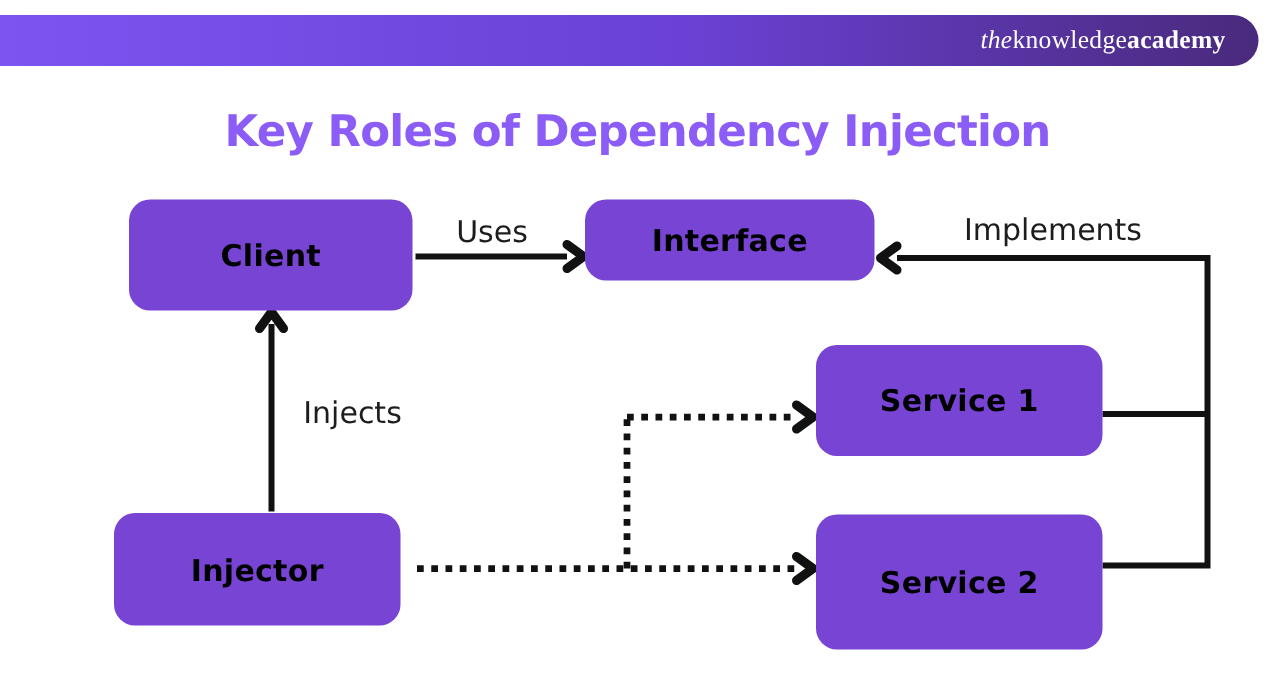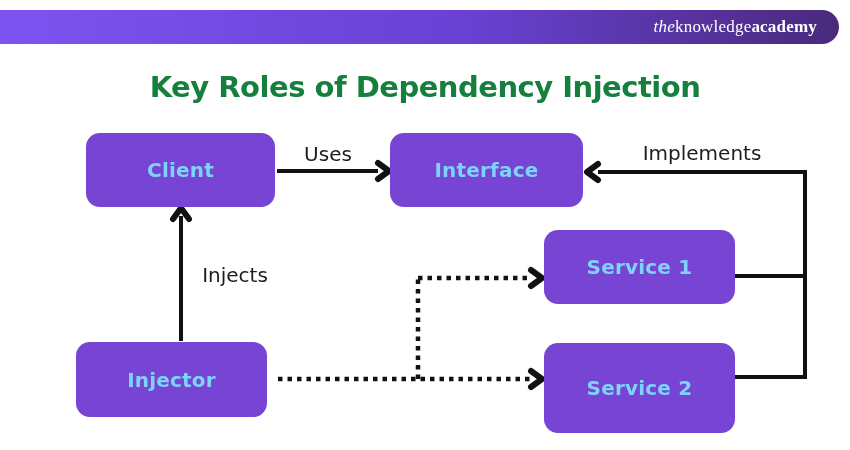--- a/index.html
+++ b/index.html
@@ -38,21 +38,21 @@
 
   
   .title {
     position: absolute;
     top: 70px; left: 0;
     width: 100%;
     text-align: center;
     font-size: 29px;
     font-weight: bold;
     letter-spacing: -0.5px;
-    color: #15803d;
+    color: #8b5cf6;
   }
 
   
   .edges {
     position: absolute;
     left: 0; top: 0;
     width: 850px; height: 450px;
     pointer-events: none;
   }
   .edges path { fill: none; stroke: #111111; }
@@ -61,27 +61,27 @@
   .chevron     { stroke-width: 6; stroke-linecap: round; stroke-linejoin: round; }
 
   
   .node {
     position: absolute;
     background: #7744d4;
     border-radius: 14px;
     display: flex;
     align-items: center;
     justify-content: center;
-    color: #7dd3fc;
+    color: #000000;
     font-size: 20px;
     font-weight: bold;
     letter-spacing: 0.2px;
   }
   .node-client    { left: 86px;  top: 133px; width: 189px; height: 74px; }
-  .node-interface { left: 390px; top: 133px; width: 193px; height: 74px; }
+  .node-interface { left: 390px; top: 133px; width: 193px; height: 54px; }
   .node-service1  { left: 544px; top: 230px; width: 191px; height: 74px; }
   .node-service2  { left: 544px; top: 343px; width: 191px; height: 90px; }
   .node-injector  { left: 76px;  top: 342px; width: 191px; height: 75px; }
 
   
   .edge-label {
     position: absolute;
     transform: translateX(-50%);
     font-size: 20px;
     color: #1d1d1d;

